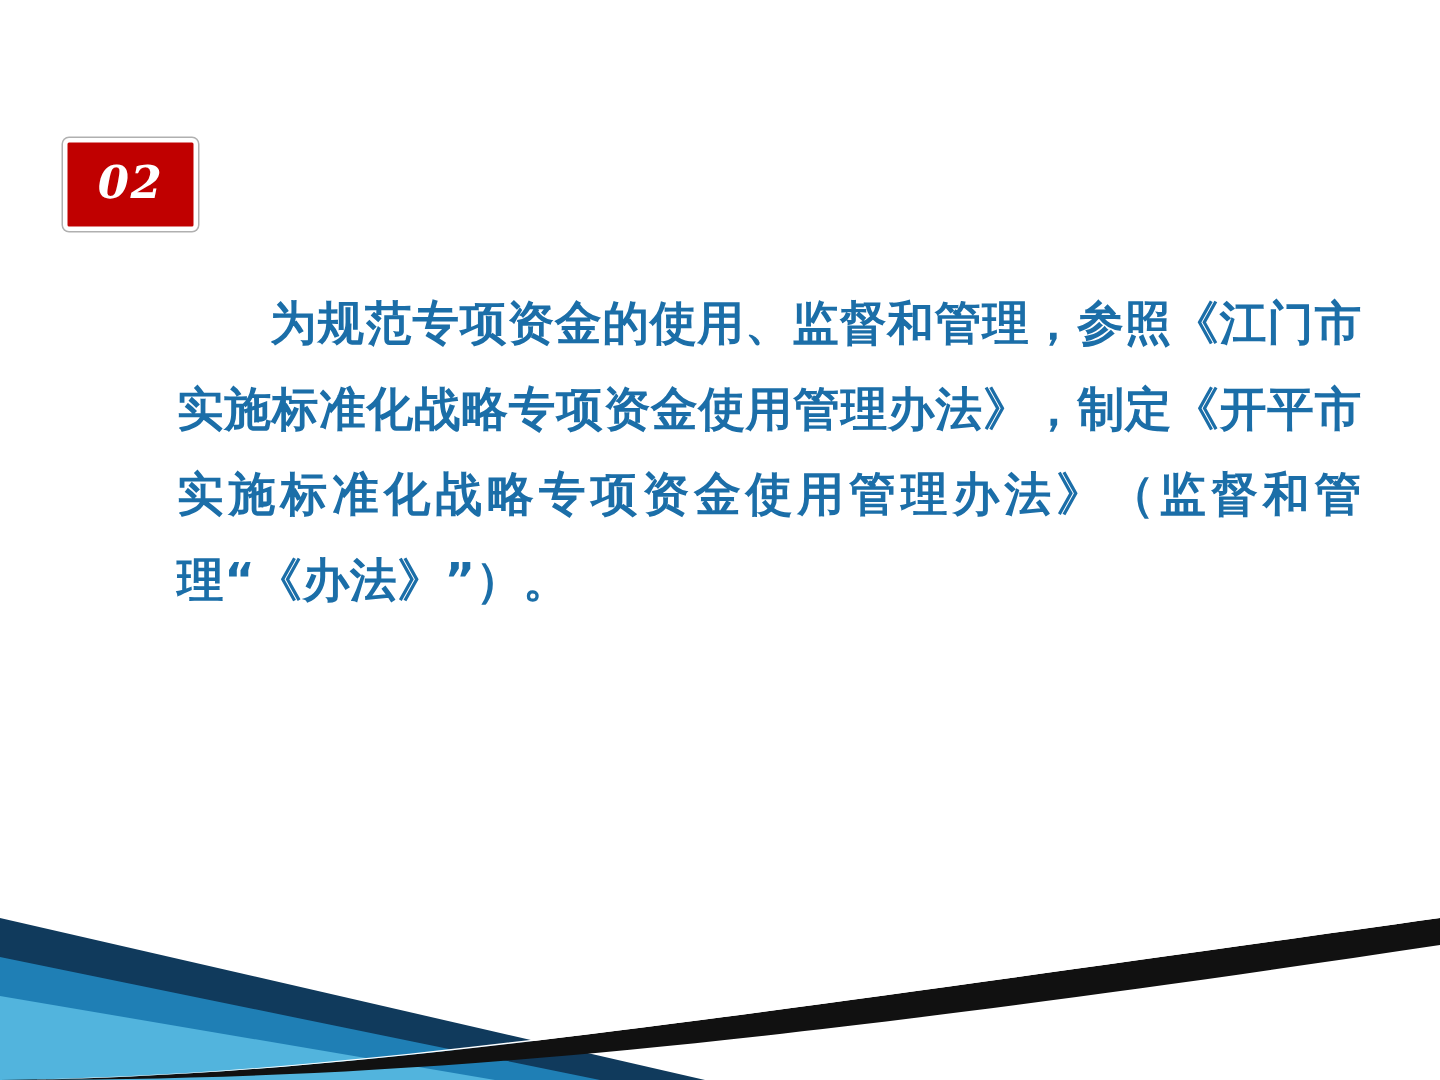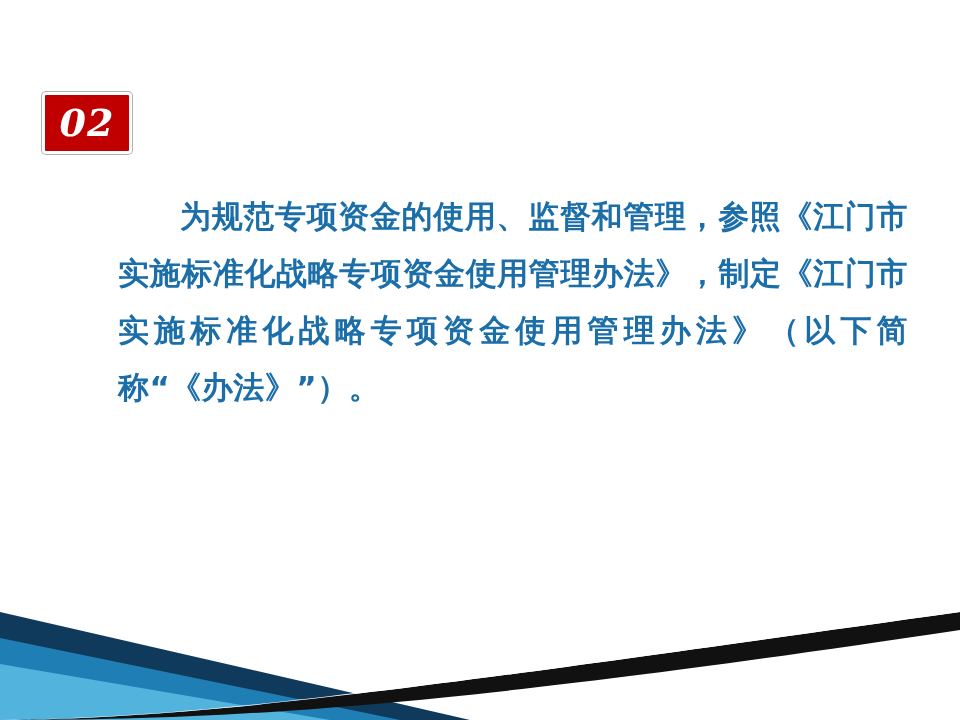--- a/index.html
+++ b/index.html
@@ -34,21 +34,21 @@
     border-radius: 4px;
     display: flex;
     align-items: center;
     justify-content: center;
   }
   .badge-text {
     color: #ffffff;
     font-family: "DejaVu Serif", "Liberation Serif", serif;
     font-style: italic;
     font-weight: bold;
-    font-size: 38px;
+    font-size: 30px;
     letter-spacing: 1px;
     line-height: 1;
   }
 
   
   .body-text {
     position: absolute;
     left: 118px;
     top: 188px;
     width: 790px;
@@ -77,21 +77,21 @@
 </style>
 </head>
 <body>
 
 <div class="slide">
 
   <div class="badge">
     <span class="badge-text">02</span>
   </div>
 
-  <div class="body-text">为规范专项资金的使用、监督和管理，参照《江门市实施标准化战略专项资金使用管理办法》，制定《江门市实施标准化战略专项资金使用管理办法》（以下简称“《办法》”）。</div>
+  <div class="body-text">为规范专项资金的使用、监督和管理，参照《江门市实施标准化战略专项资金使用管理办法》，制定《开平市实施标准化战略专项资金使用管理办法》（监督和管理“《办法》”）。</div>
 
   <div class="ribbon-layer">
     <svg width="960" height="130" viewBox="0 0 960 130" xmlns="http://www.w3.org/2000/svg">
 
       <polygon points="0,22 0,130 470,130" fill="#103a5c"></polygon>
 
       <polygon points="0,48 0,130 400,130" fill="#1f7fb5"></polygon>
 
       <polygon points="0,74 0,130 330,130" fill="#52b4dd"></polygon>
 

